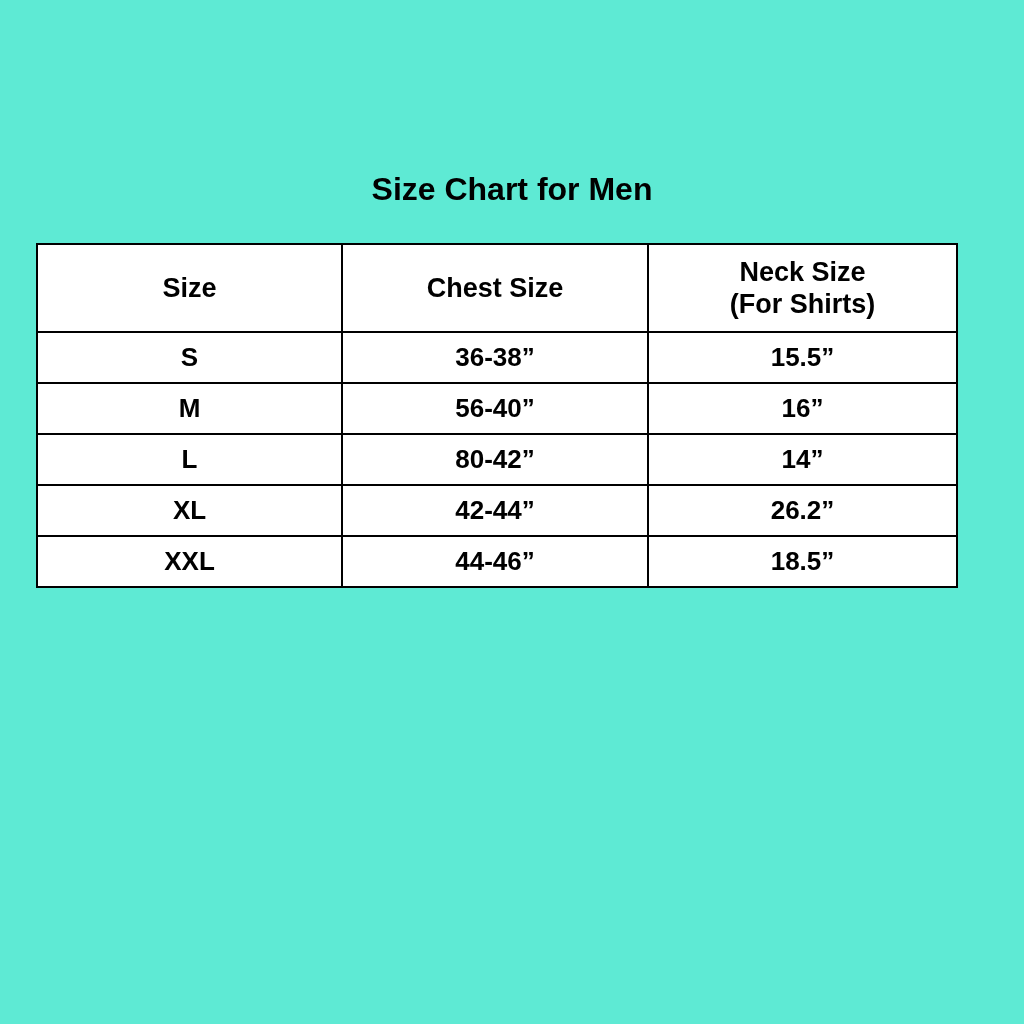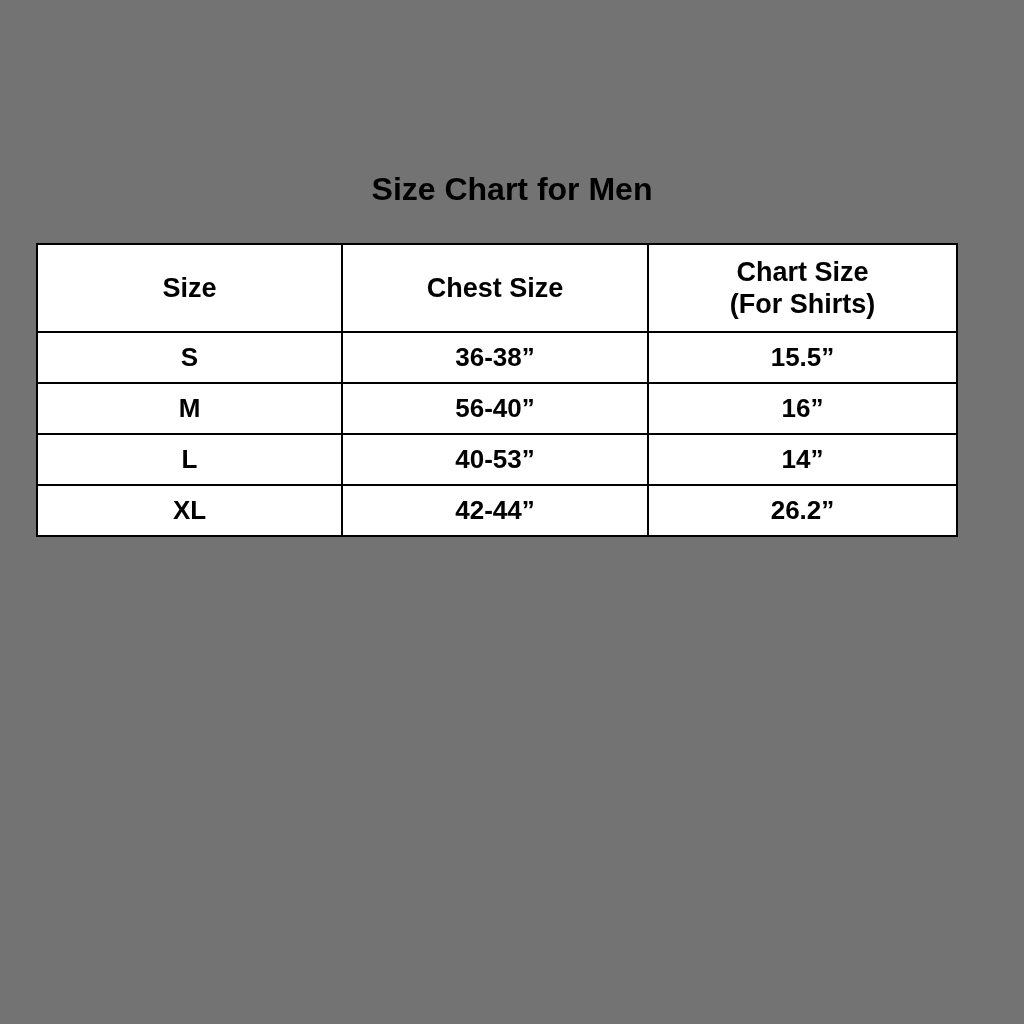--- a/index.html
+++ b/index.html
@@ -4,21 +4,21 @@
 <style>
   html, body {
     margin: 0;
     padding: 0;
     background: #ffffff;
   }
   .canvas {
     position: relative;
     width: 1024px;
     height: 1024px;
-    background: #737373;
+    background: #5eead4;
     font-family: "Liberation Sans", sans-serif;
     color: #000000;
     overflow: hidden;
   }
   .page-title {
     position: absolute;
     top: 171px;
     left: 0;
     width: 100%;
     text-align: center;
@@ -72,42 +72,47 @@
     </colgroup>
     <thead>
       <tr>
         <th>
           <div>Size</div>
         </th>
         <th>
           <div>Chest Size</div>
         </th>
         <th>
-          <div>Chart Size</div>
+          <div>Neck Size</div>
           <div>(For Shirts)</div>
         </th>
       </tr>
     </thead>
     <tbody>
       <tr>
         <td>S</td>
         <td>36-38”</td>
         <td>15.5”</td>
       </tr>
       <tr>
         <td>M</td>
         <td>56-40”</td>
         <td>16”</td>
       </tr>
       <tr>
         <td>L</td>
-        <td>40-53”</td>
+        <td>80-42”</td>
         <td>14”</td>
       </tr>
       <tr>
         <td>XL</td>
         <td>42-44”</td>
         <td>26.2”</td>
       </tr>
+      <tr>
+        <td>XXL</td>
+        <td>44-46”</td>
+        <td>18.5”</td>
+      </tr>
     </tbody>
   </table>
 
 </div>
 
 </body></html>

